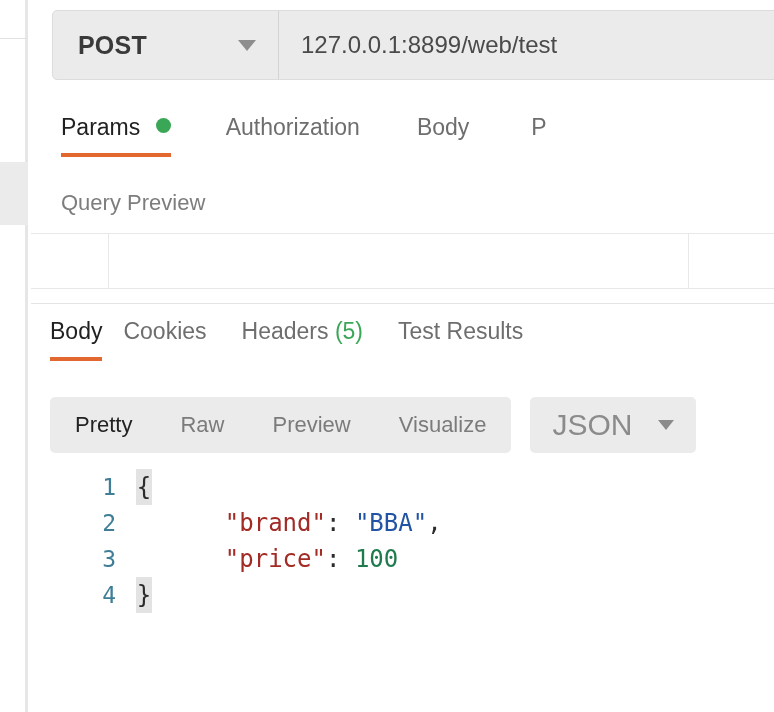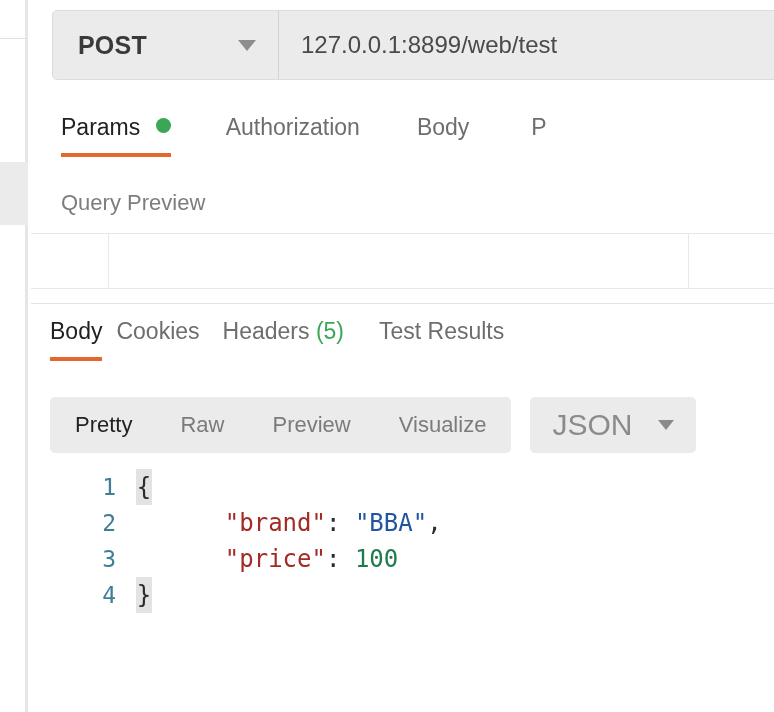--- a/index.html
+++ b/index.html
@@ -350,24 +350,24 @@
     </div>
   </div>
 
   <div id="response-pane">
 
     <div id="response-tabs">
       <div class="tab active" style="margin-left:19px;">
         <span>Body</span>
         <span class="underline"></span>
       </div>
-      <div class="tab" style="margin-left:14px;">
+      <div class="tab" style="margin-left:21px;">
         <span>Cookies</span>
       </div>
-      <div class="tab" style="margin-left:23px;">
+      <div class="tab" style="margin-left:35px;">
         <span>Headers</span>
         <span class="count">(5)</span>
       </div>
       <div class="tab" style="margin-left:35px;">
         <span>Test Results</span>
       </div>
     </div>
 
     <div id="format-bar">
       <div id="format-group">

